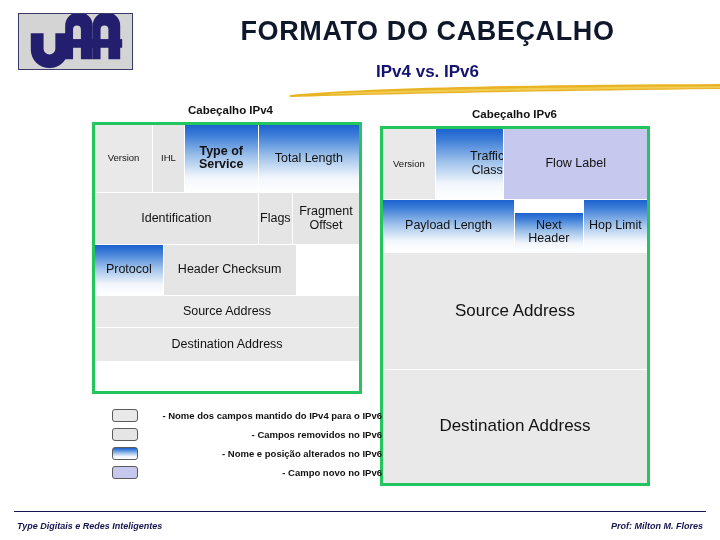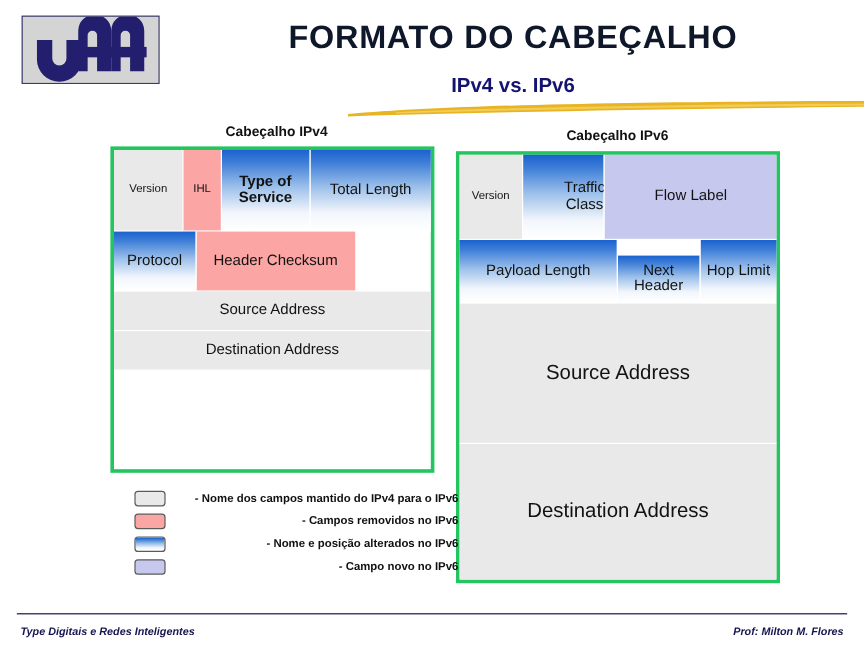--- a/index.html
+++ b/index.html
@@ -105,21 +105,21 @@
     border-right: 1px solid #ffffff;
     border-bottom: 1px solid #ffffff;
     overflow: hidden;
     white-space: pre-line;
   }
   .cell:last-child { border-right: none; }
   .hrow:last-child .cell { border-bottom: none; }
 
   
   .f-kept    { background: #e9e9e9; }
-  .f-removed { background: #fca5a5; }
+  .f-removed { background: #e5e5e5; }
   .f-changed { background: linear-gradient(to bottom, #1b62cf 0%, #3f7fd8 16%, #9cc0ea 46%, #f2f6fc 78%, #ffffff 100%); }
   .f-new     { background: #c7c8ee; }
 
   .t-small { font-size: 9.5px; }
   .t-bold  { font-weight: bold; }
   .t-big   { font-size: 17px; }
 
   
   .legend {
     position: absolute;
@@ -199,20 +199,26 @@
 <div class="cap cap-v6">Cabeçalho IPv6</div>
 
 <div class="hdr-table" id="ipv4-table">
     <div class="hrow" style="height: 25.4717%;">
       <div class="cell f-kept t-small" style="width: 22%;">Version</div>
       <div class="cell f-removed t-small" style="width: 12%;">IHL</div>
       <div class="cell f-changed t-bold" style="width: 28%;">Type of
 Service</div>
       <div class="cell f-changed" style="width: 38%;">Total Length</div>
     </div>
+    <div class="hrow" style="height: 19.8113%;">
+      <div class="cell f-removed" style="width: 62%;">Identification</div>
+      <div class="cell f-removed" style="width: 13%;">Flags</div>
+      <div class="cell f-removed" style="width: 25%;">Fragment
+Offset</div>
+    </div>
     <div class="hrow" style="height: 18.8679%;">
       <div class="cell f-changed" style="width: 26%;">Protocol</div>
       <div class="cell f-removed" style="width: 50%;">Header Checksum</div>
     </div>
     <div class="hrow" style="height: 12.2642%;">
       <div class="cell f-kept" style="width: 100%;">Source Address</div>
     </div>
     <div class="hrow" style="height: 12.2642%;">
       <div class="cell f-kept" style="width: 100%;">Destination Address</div>
     </div>

